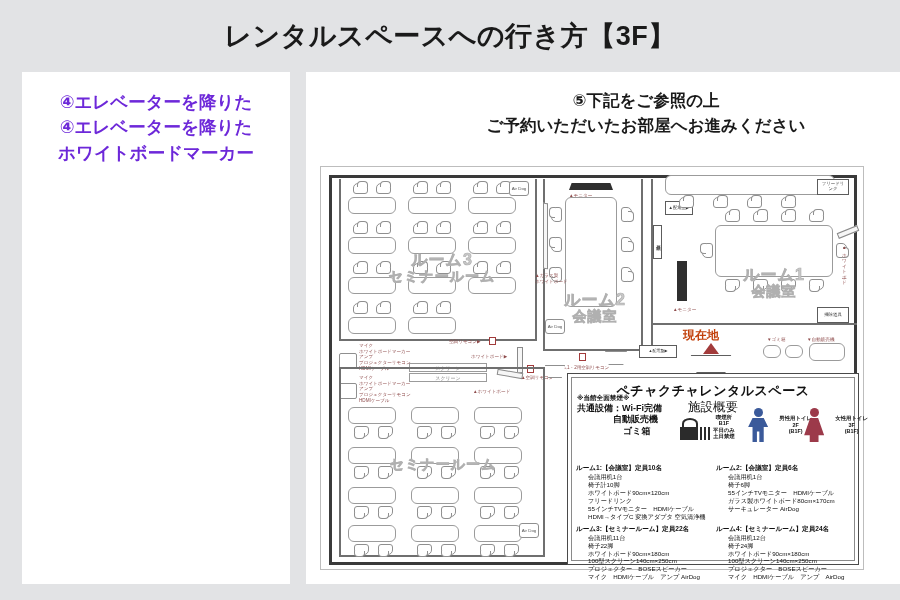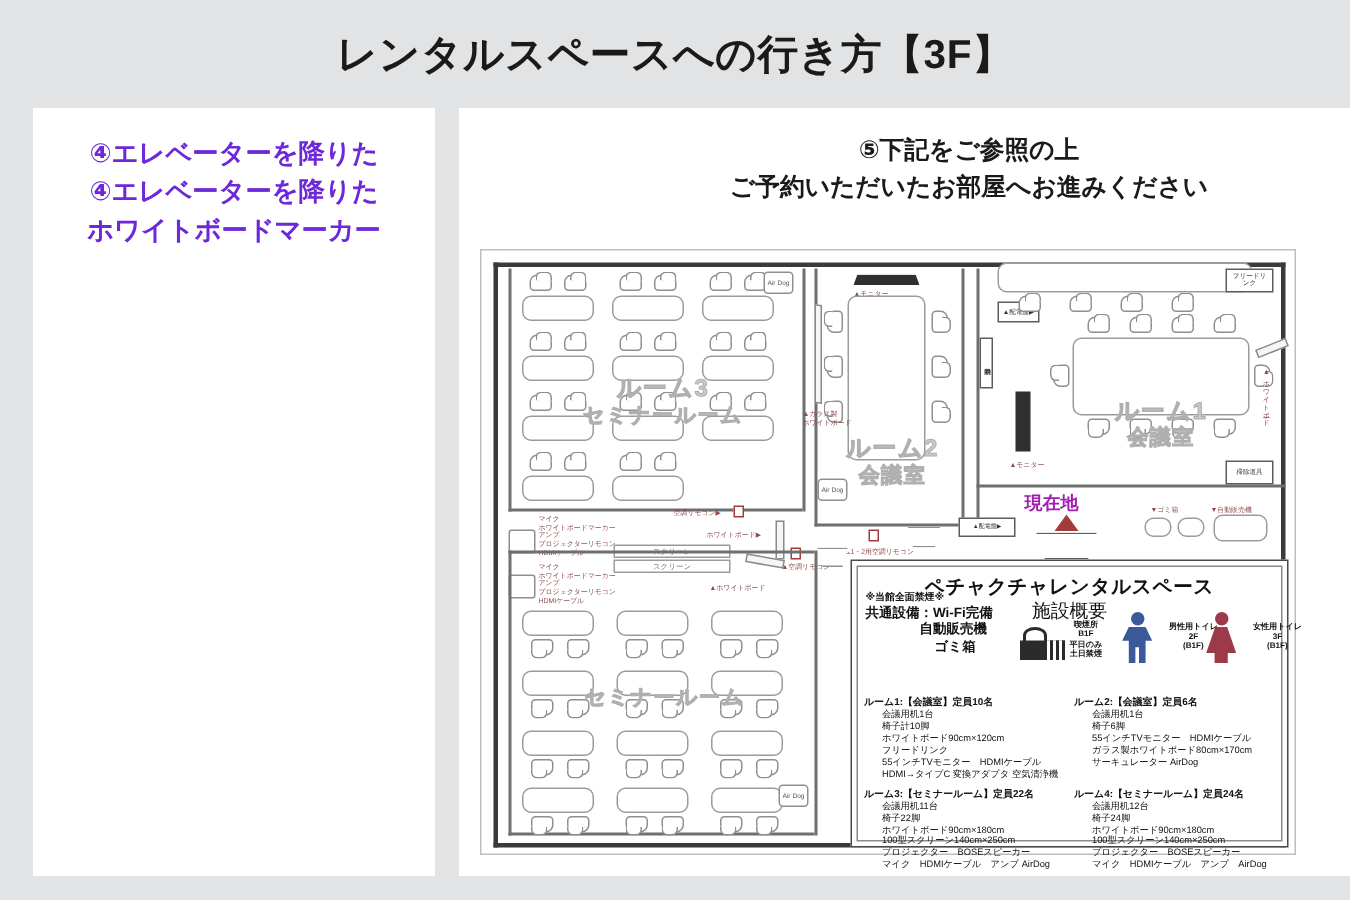--- a/index.html
+++ b/index.html
@@ -218,21 +218,21 @@
     clip-path: polygon(8% 0, 92% 0, 78% 100%, 22% 100%);
   }
   .cart {
     position: absolute; border: 1.3px solid #8f8f8f; background: #fff; border-radius: 2px;
   }
   .remote {
     position: absolute; width: 7px; height: 8px;
     border: 1.2px solid #a23b3b; background: #fff;
   }
   .youhere {
-    position: absolute; color: #a21caf; font-weight: bold; font-size: 12px;
+    position: absolute; color: #c2410c; font-weight: bold; font-size: 12px;
     white-space: nowrap;
   }
   .tri-red {
     position: absolute; width: 0; height: 0;
     border-left: 8px solid transparent; border-right: 8px solid transparent;
     border-bottom: 11px solid #a23b3b;
   }
   .elev {
     position: absolute; border: 1.6px solid #5e5e5e; background:#fff;
   }

